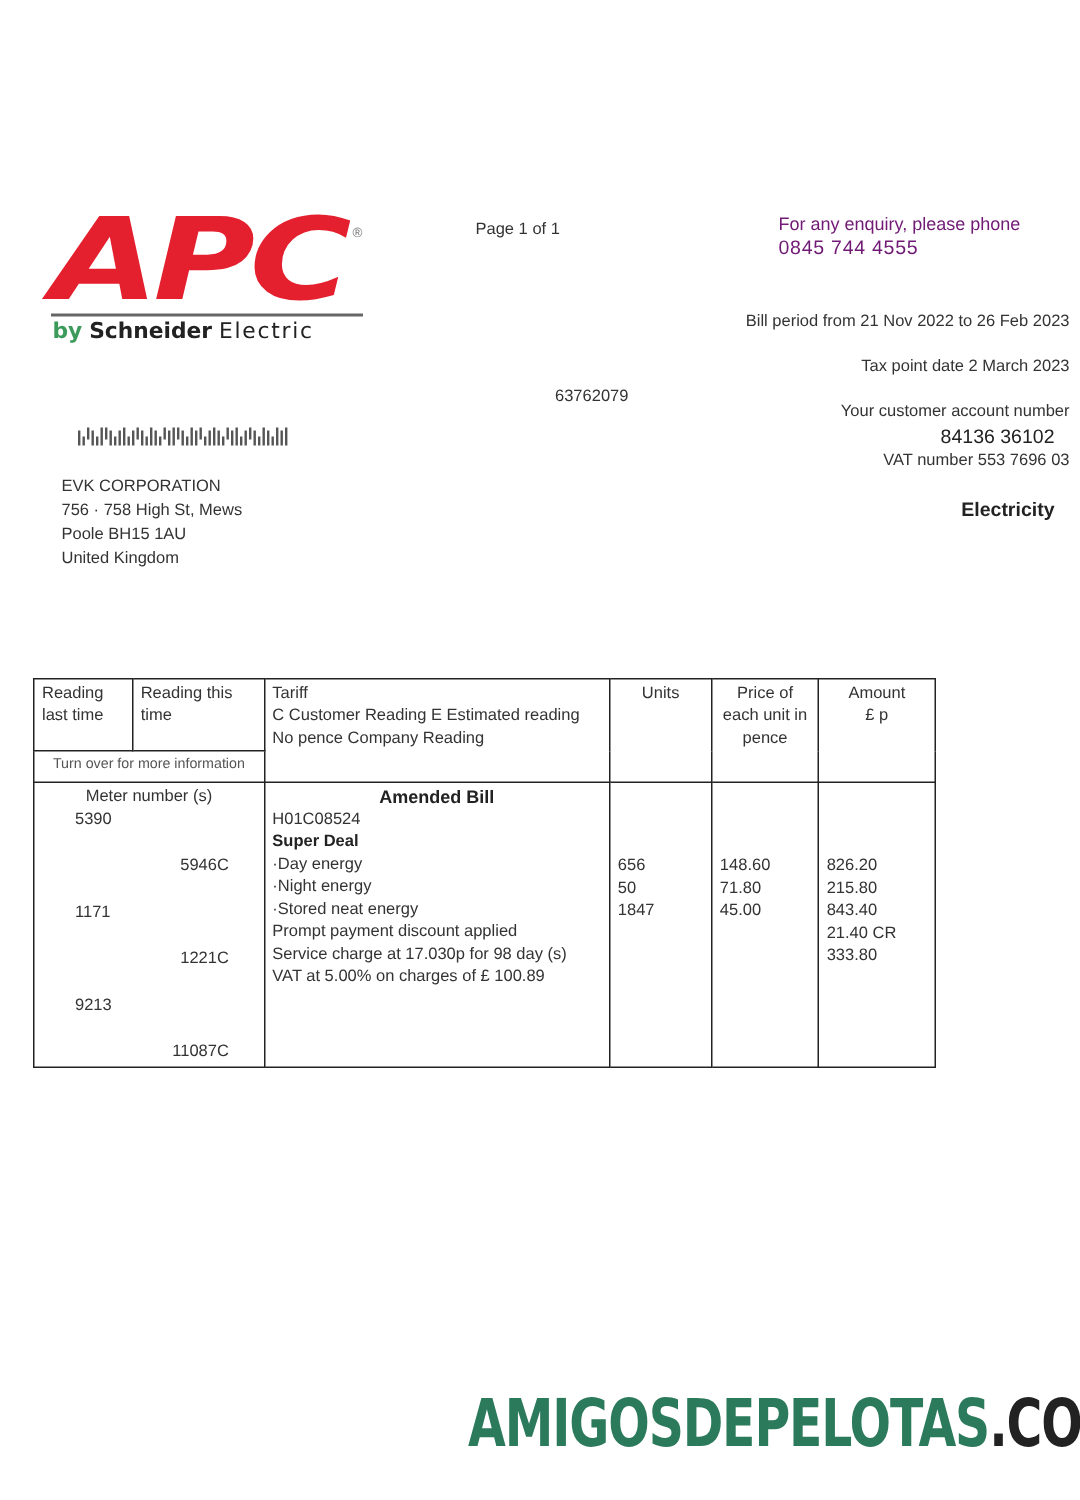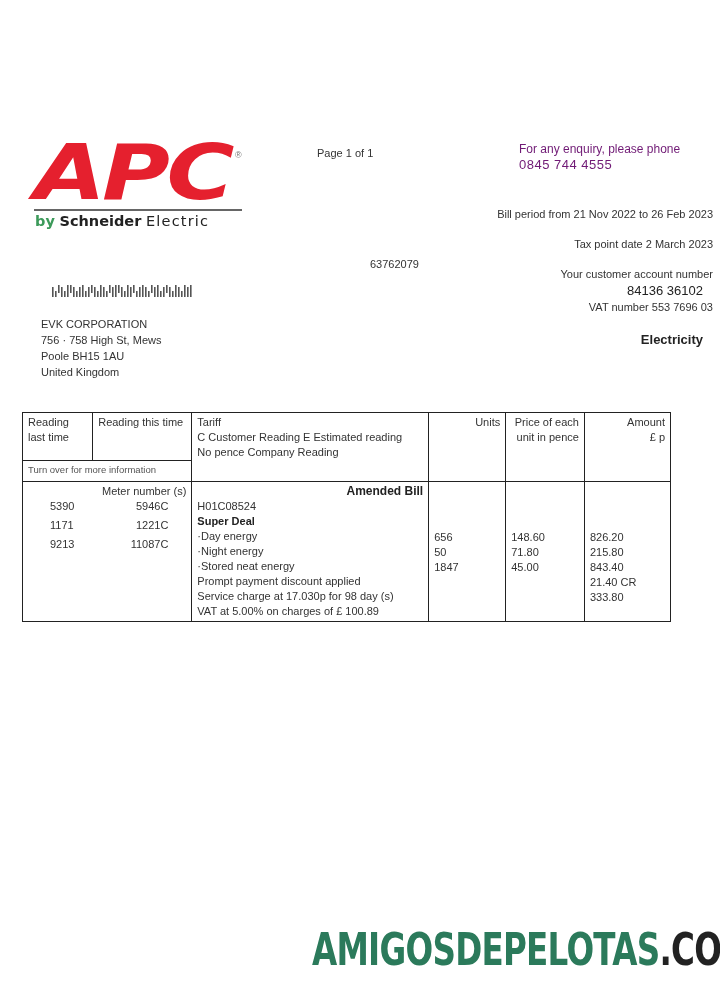--- a/index.html
+++ b/index.html
@@ -23,27 +23,27 @@
   .enquiry .phone { font-size: 13px; letter-spacing: 0.5px; }
   .right-info { right: 7px; font-size: 11px; color: #333; text-align: right; white-space: nowrap; }
   .acct-no { right: 17px; top: 283px; font-size: 13px; font-weight: normal; color: #222; }
   .doc-ref { left: 370px; top: 258px; font-size: 11px; color: #333; }
   .electricity { right: 17px; top: 332px; font-size: 13px; font-weight: bold; color: #222; }
 
   .barcode { left: 52px; top: 283px; width: 140px; height: 16px; }
   .address { left: 41px; top: 316px; font-size: 11px; line-height: 16px; color: #333; }
 
   
-  table.bill { position: absolute; left: 22px; top: 412px; width: 649px; border-collapse: collapse;
+  table.bill { position: absolute; left: 22px; top: 452px; width: 602px; border-collapse: collapse;
                font-size: 11px; color: #333; }
   table.bill td { border: 1.5px solid #222; vertical-align: top; padding: 2px 5px; line-height: 15px; }
   .c1 { width: 63px; } .c2 { width: 98px; } .c3 { width: 233px; } .c4 { width: 76px; } .c5 { width: 76px; } .c6 { width: 84px; }
-  .center { text-align: right; }
+  .center { text-align: center; }
   .turnover { font-size: 9.5px; color: #555; padding-top: 1px !important; }
-  .meters { display: grid; grid-template-columns: 1fr 1fr; row-gap: 4px; padding: 0 18px 0 22px; }
+  .meters { display: grid; grid-template-columns: 1fr; row-gap: 16px; padding: 0 18px 0 22px; }
   .meters .r { text-align: right; }
   .bold { font-weight: bold; color: #222; }
   .desc-line { white-space: nowrap; }
 
   .watermark { left: 312px; top: 922px; font-family: "DejaVu Sans", sans-serif; font-weight: bold;
                font-size: 44px; line-height: 56px; letter-spacing: -1px; transform: scaleX(0.74); transform-origin: left top;
                white-space: nowrap; }
   .watermark .g { color: #2b7a5b; }
   .watermark .d { color: #222; }
 </style>
@@ -142,21 +142,21 @@
       <div>No pence Company  Reading</div>
     </td>
     <td class="c4 center" rowspan="2">Units</td>
     <td class="c5 center" rowspan="2">Price of each unit in pence</td>
     <td class="c6 center" rowspan="2">
       <div>Amount</div>
       <div>£  p</div>
     </td>
   </tr>
   <tr>
-    <td colspan="2" class="turnover" style="height:17px;">Turn over for more  information</td>
+    <td colspan="2" class="turnover" style="height:17px;text-align:center;">Turn over for more  information</td>
   </tr>
   <tr>
     <td colspan="2" style="height:135px;">
       <div class="center">Meter number (s)</div>
       <div class="meters">
         <span>5390</span>
         <span class="r">5946C</span>
         <span>1171</span>
         <span class="r">1221C</span>
         <span>9213</span>

